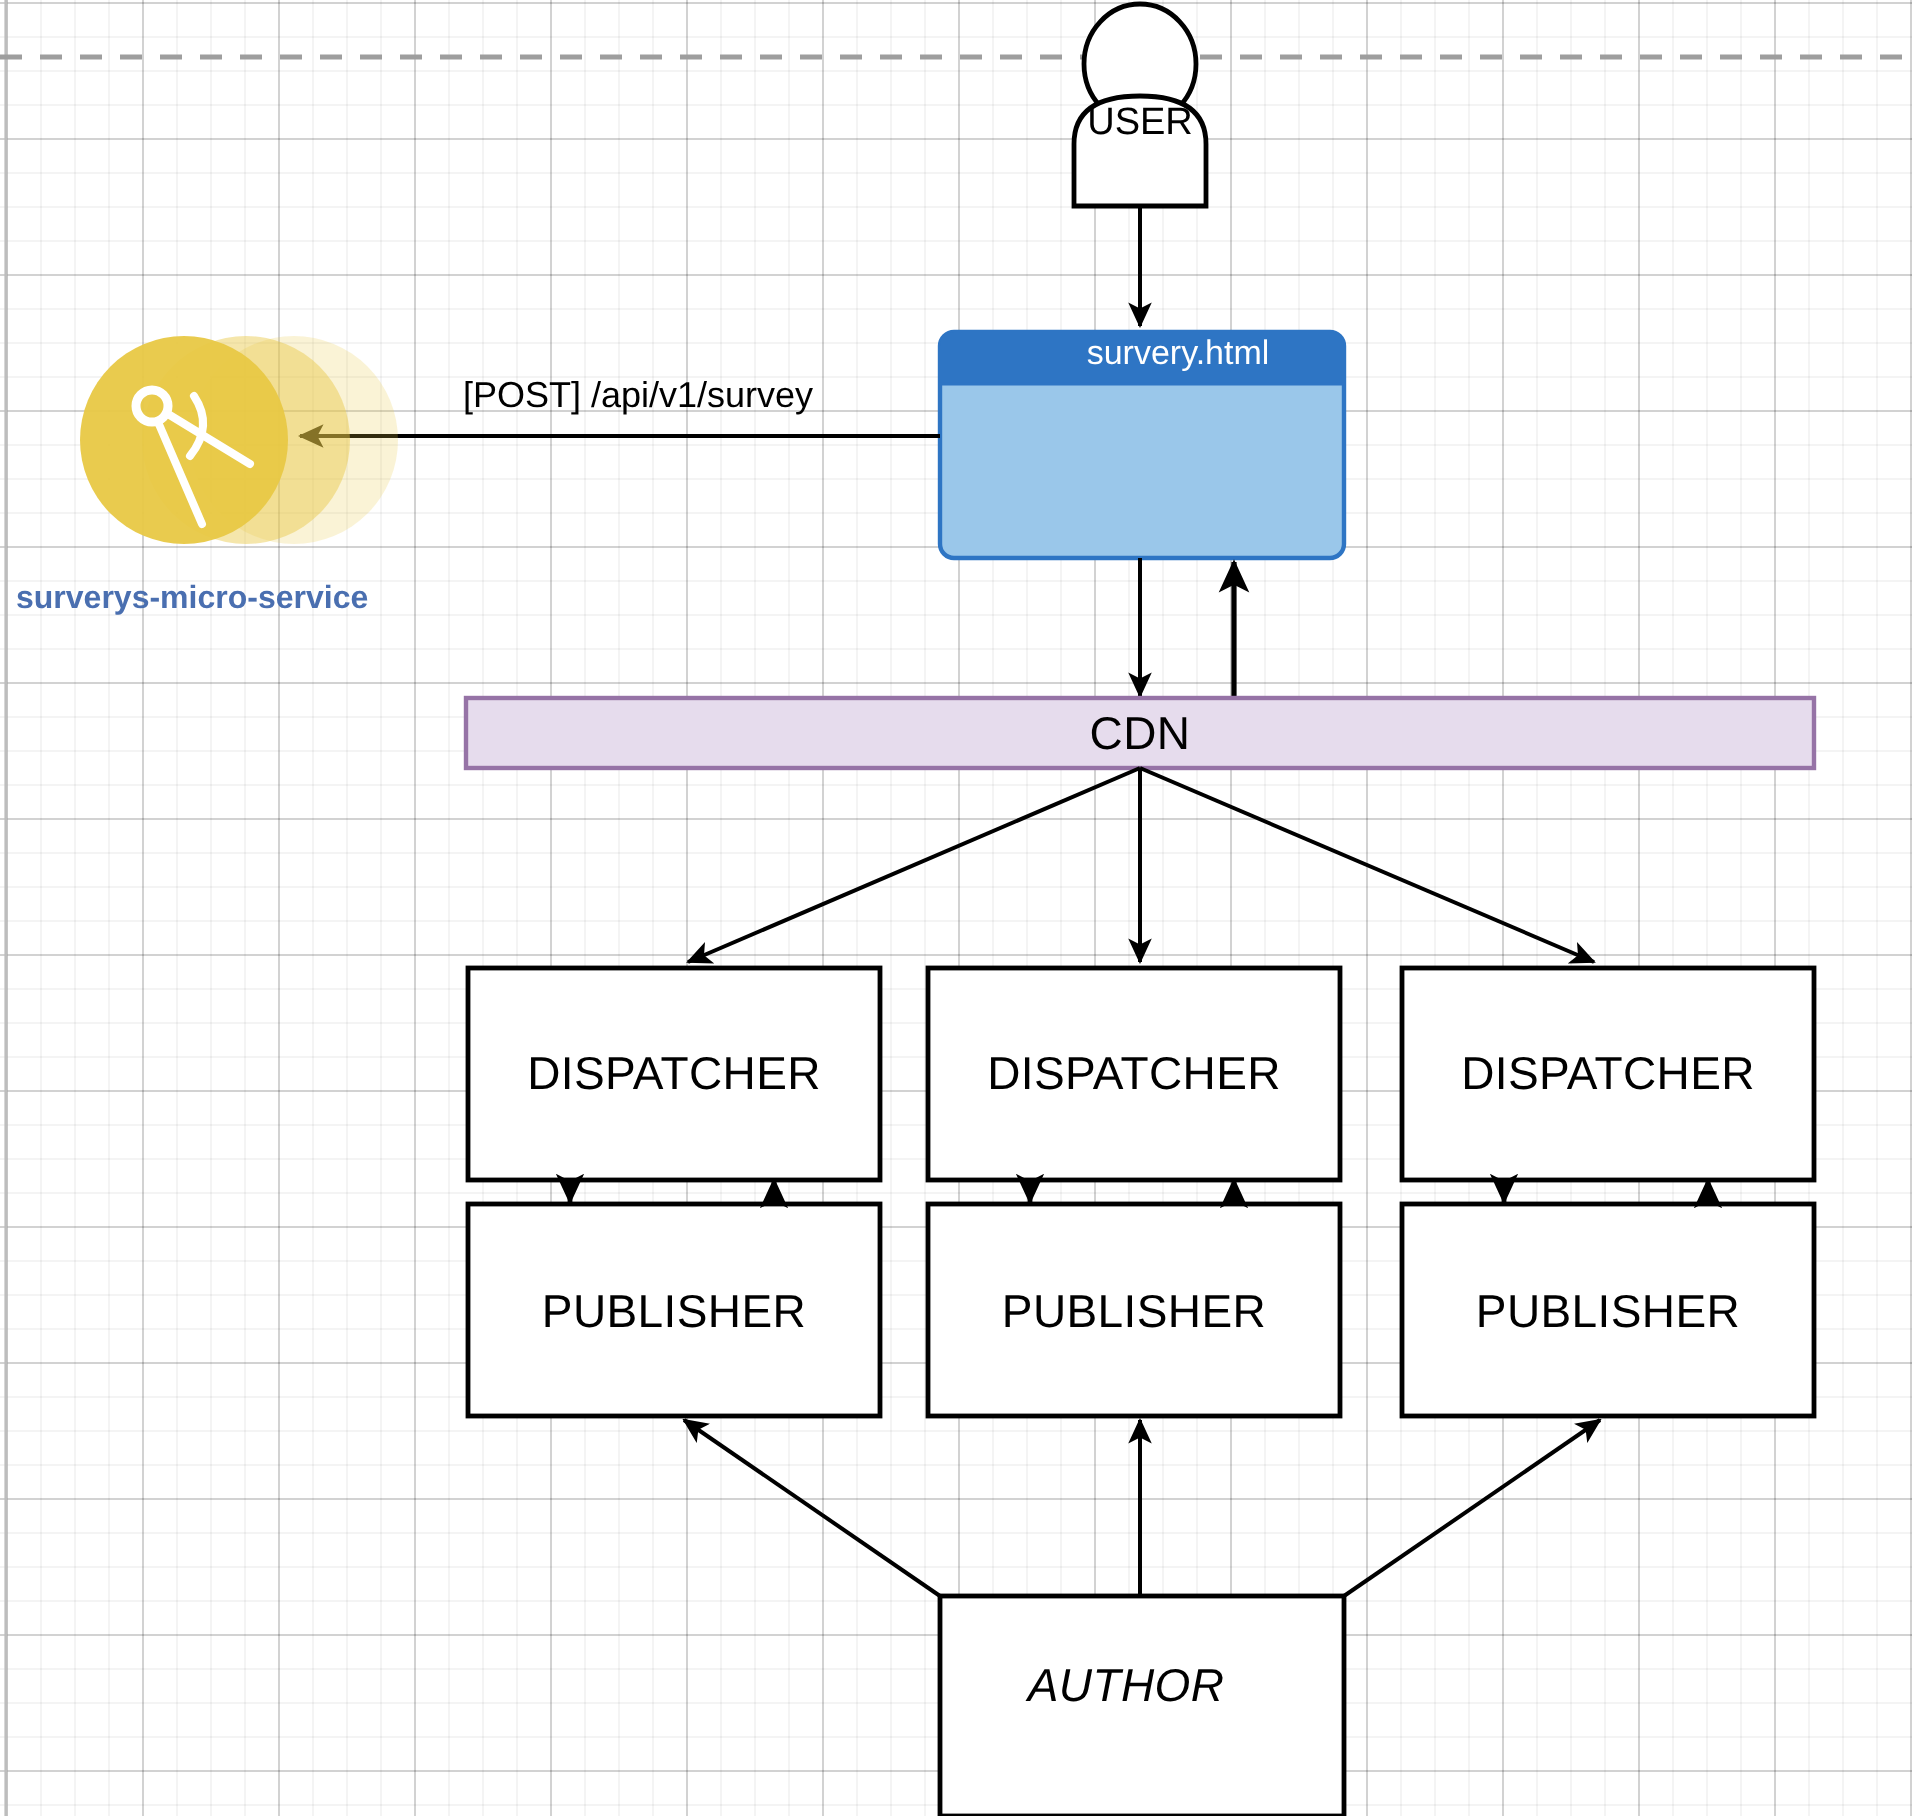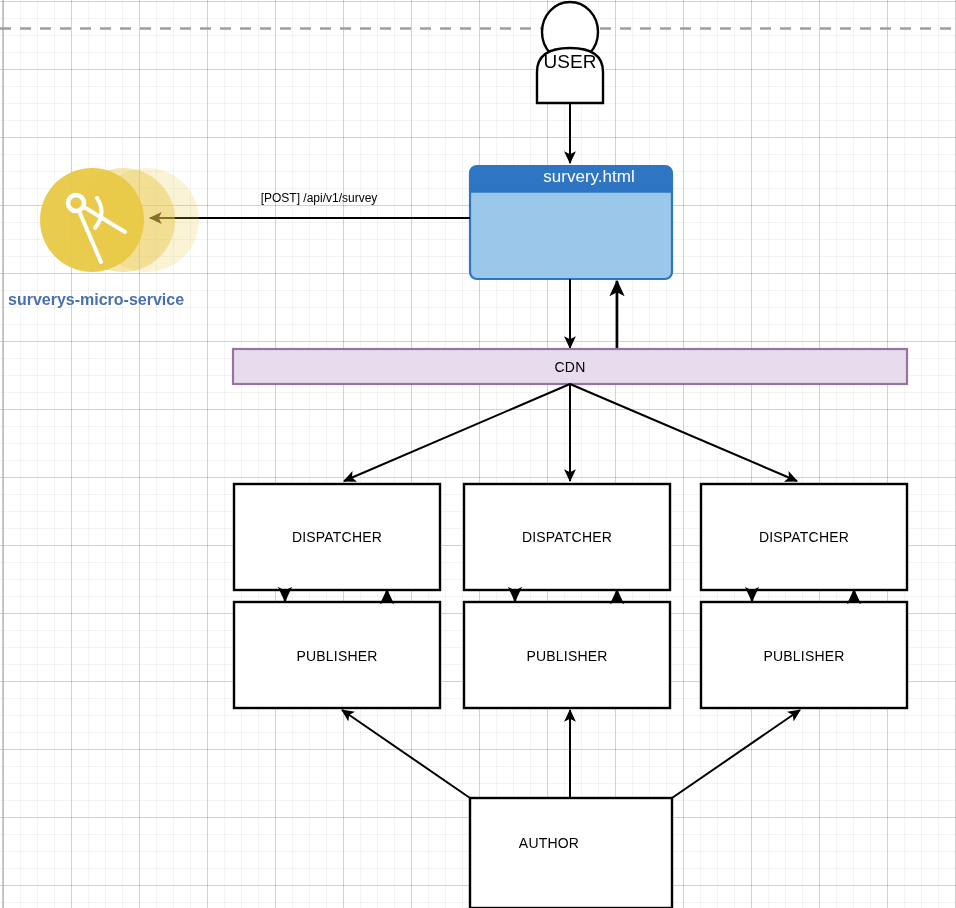--- a/index.html
+++ b/index.html
@@ -34,26 +34,26 @@
     top: 0;
     width: 956px;
     height: 908px;
   }
   .lbl {
     position: absolute;
     white-space: nowrap;
     pointer-events: none;
   }
   .node-label {
-    font-size: 14px;
+    font-size: 23px;
     color: #000000;
     letter-spacing: 0.2px;
   }
   .edge-label {
-    font-size: 12px;
+    font-size: 18px;
     color: #000000;
   }
   .html-title {
     font-size: 17px;
     color: #ffffff;
   }
   .svc-label {
     font-size: 16px;
     color: #4a6fb0;
     font-weight: bold;
@@ -158,15 +158,15 @@
   <div class="lbl node-label centered" style="left:570px; top:367px;">CDN</div>
 
   <div class="lbl node-label centered" style="left:337px; top:537px;">DISPATCHER</div>
   <div class="lbl node-label centered" style="left:567px; top:537px;">DISPATCHER</div>
   <div class="lbl node-label centered" style="left:804px; top:537px;">DISPATCHER</div>
 
   <div class="lbl node-label centered" style="left:337px; top:656px;">PUBLISHER</div>
   <div class="lbl node-label centered" style="left:567px; top:656px;">PUBLISHER</div>
   <div class="lbl node-label centered" style="left:804px; top:656px;">PUBLISHER</div>
 
-  <div class="lbl node-label centered" style="left:549px; top:843px;">AUTHOR</div>
+  <div class="lbl node-label centered" style="left:563px; top:843px;font-style:italic;">AUTHOR</div>
 
 </div>
 
 </body></html>

